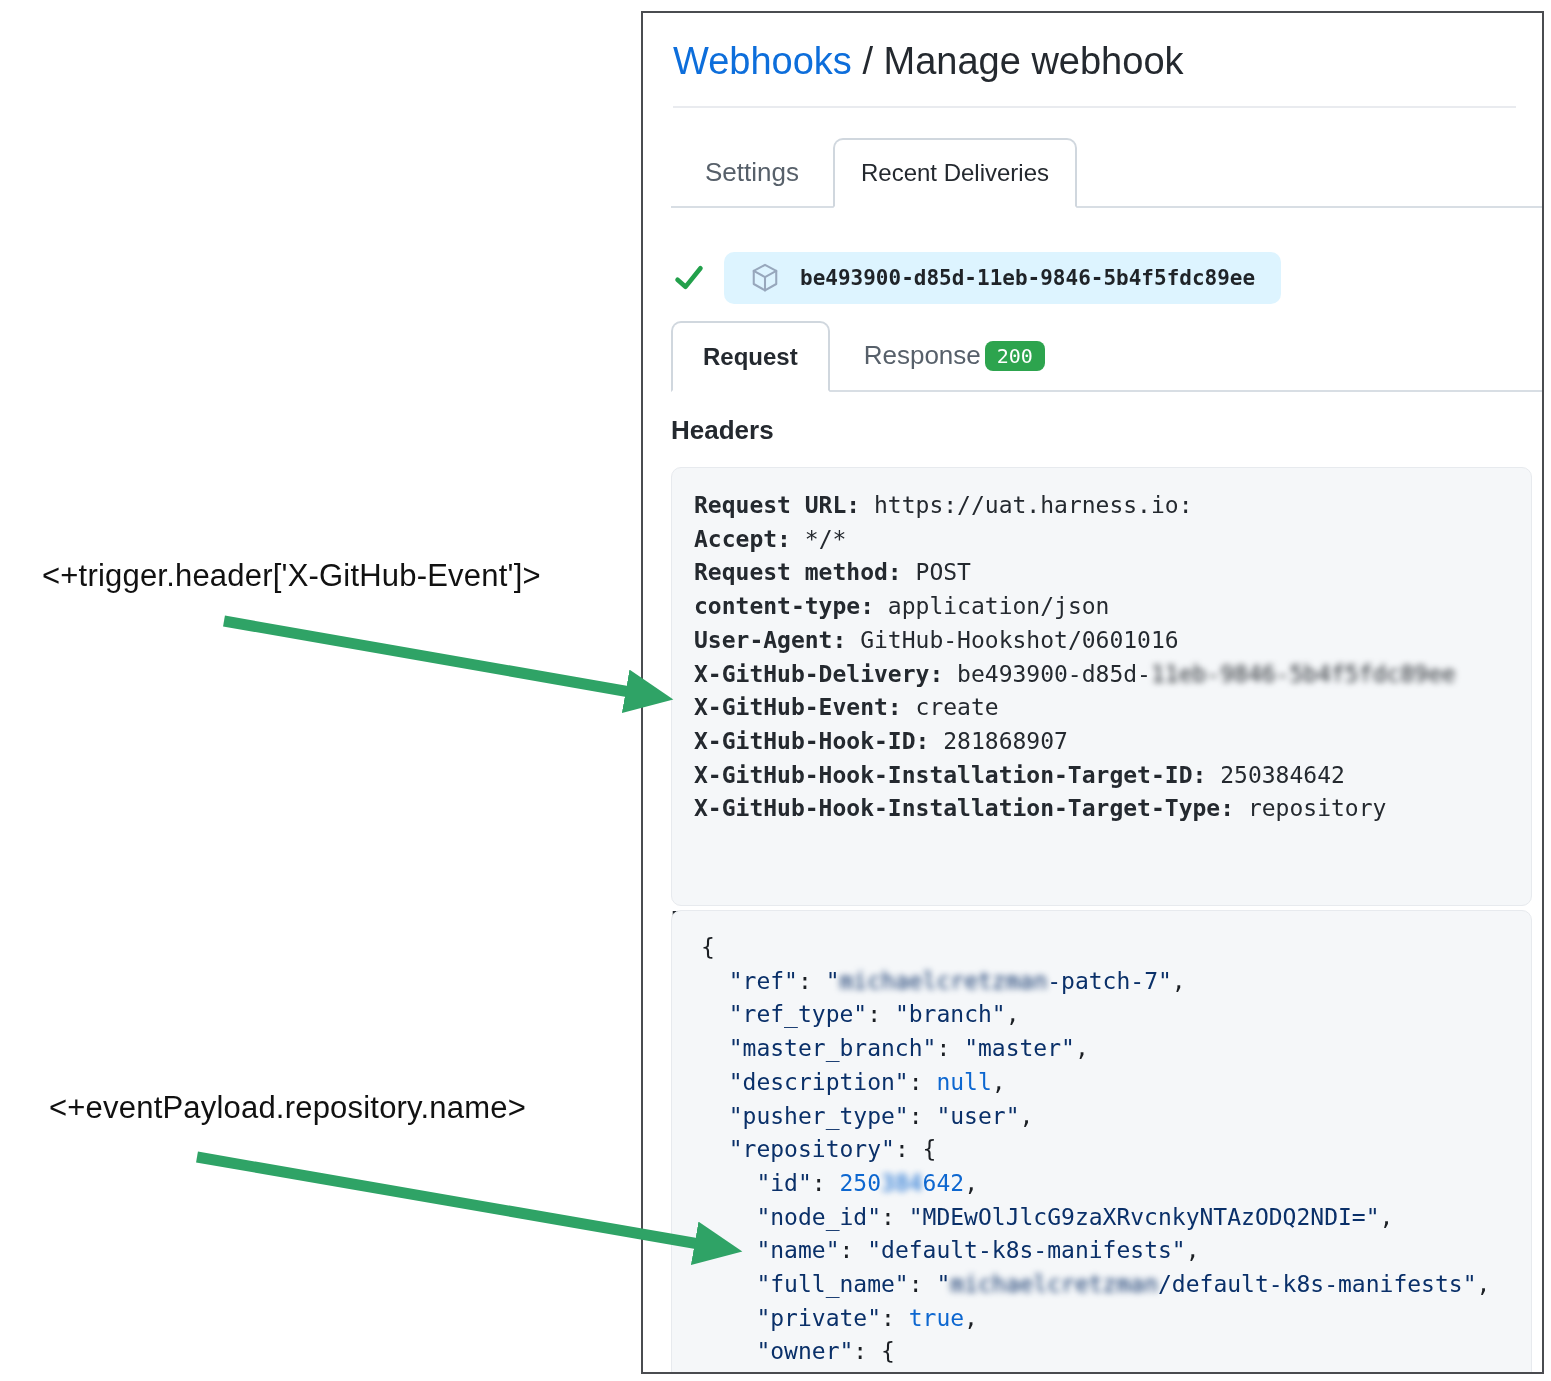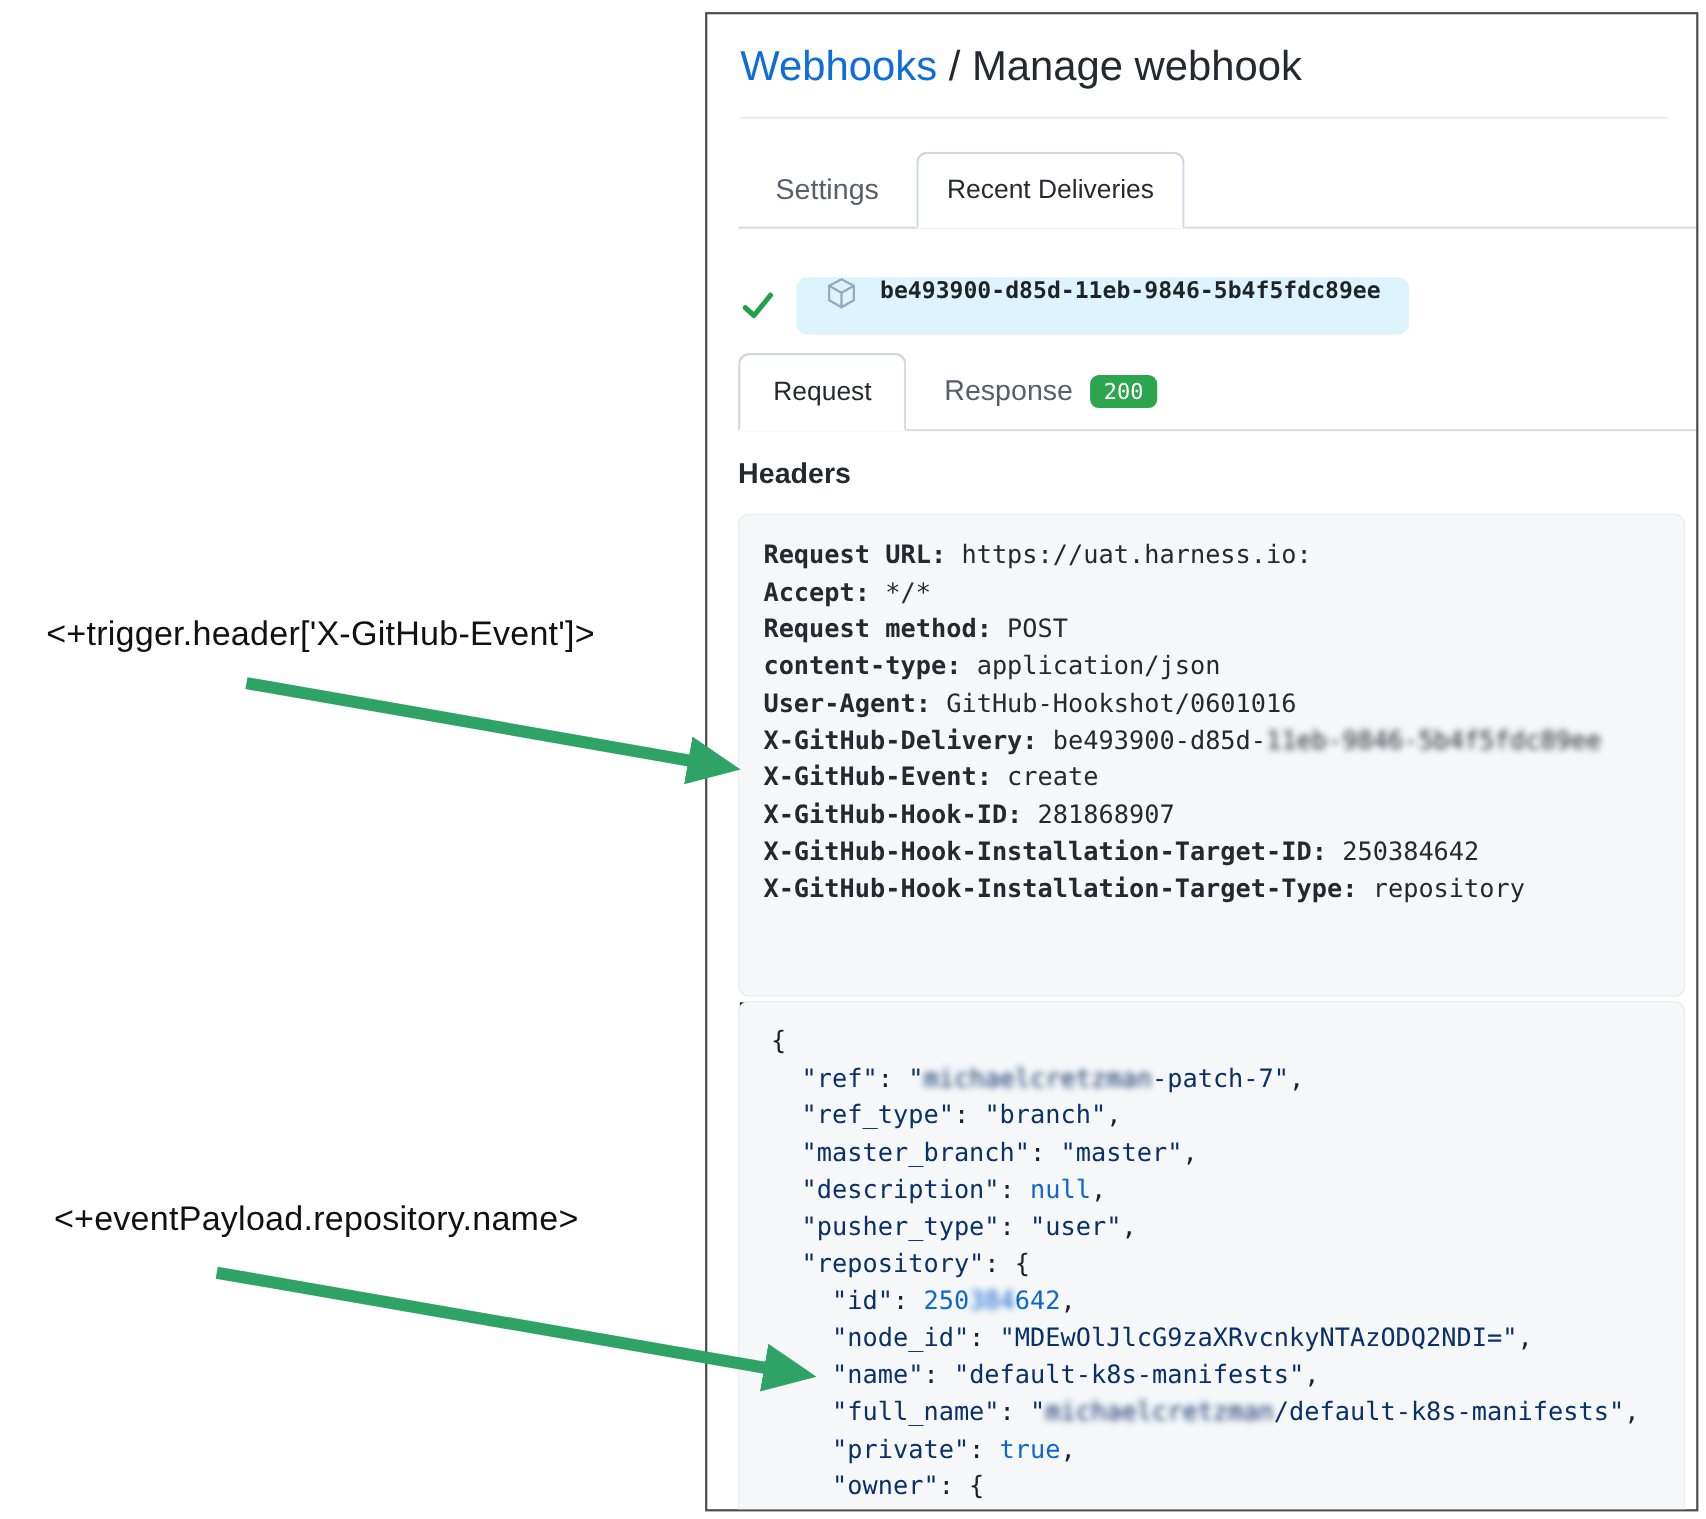--- a/index.html
+++ b/index.html
@@ -38,34 +38,34 @@
   .tabnav-sub  { top:308px; height:71px; }
   .tab-plain {
     display:flex; align-items:center; padding:0 34px; font-size:26px; color:#57606a;
     cursor:pointer; white-space:nowrap;
   }
   .tab-active {
     display:flex; align-items:center; padding:0 26px; font-size:24px; color:#24292f;
     background:#fff; border:2px solid #d0d7de; border-bottom:2px solid #fff;
     border-radius:10px 10px 0 0; margin-bottom:-2px; cursor:pointer; white-space:nowrap;
   }
-  .tab-request { padding:0 30px; font-weight:normal; }
-  .response-tab { gap:16px; }
+  .tab-request { padding:0 30px; font-weight:bold; }
+  .response-tab { gap:4px; }
   .status-badge {
     display:inline-block; background:var(--badge-green,#2da44e); color:#fff;
     font-family:"DejaVu Sans Mono", monospace; font-size:20px; line-height:30px;
     padding:0 12px; border-radius:8px;
   }
 
   .delivery-row { position:absolute; left:31px; top:239px; display:flex; align-items:center; gap:20px; }
   .check-icon { width:30px; height:30px; }
   .check-icon polyline { stroke:var(--check-green,#22a04b); stroke-width:2.6; fill:none;
     stroke-linecap:round; stroke-linejoin:round; }
   .delivery-pill {
-    display:flex; align-items:flex-start; gap:20px; height:52px; padding:0 26px;
+    display:flex; align-items:center; gap:20px; height:52px; padding:0 26px;
     background:#ddf4ff; border-radius:10px; cursor:pointer;
   }
   .package-icon { width:30px; height:30px; }
   .package-icon path { stroke:#97a7bc; stroke-width:1.1; fill:none;
     stroke-linejoin:round; stroke-linecap:round; }
   .delivery-id {
     font-family:"DejaVu Sans Mono", monospace; font-size:21px; font-weight:bold; color:#1f2328;
   }
 
   .section-title { position:absolute; left:28px; font-size:26px; font-weight:bold; color:#24292f; }

